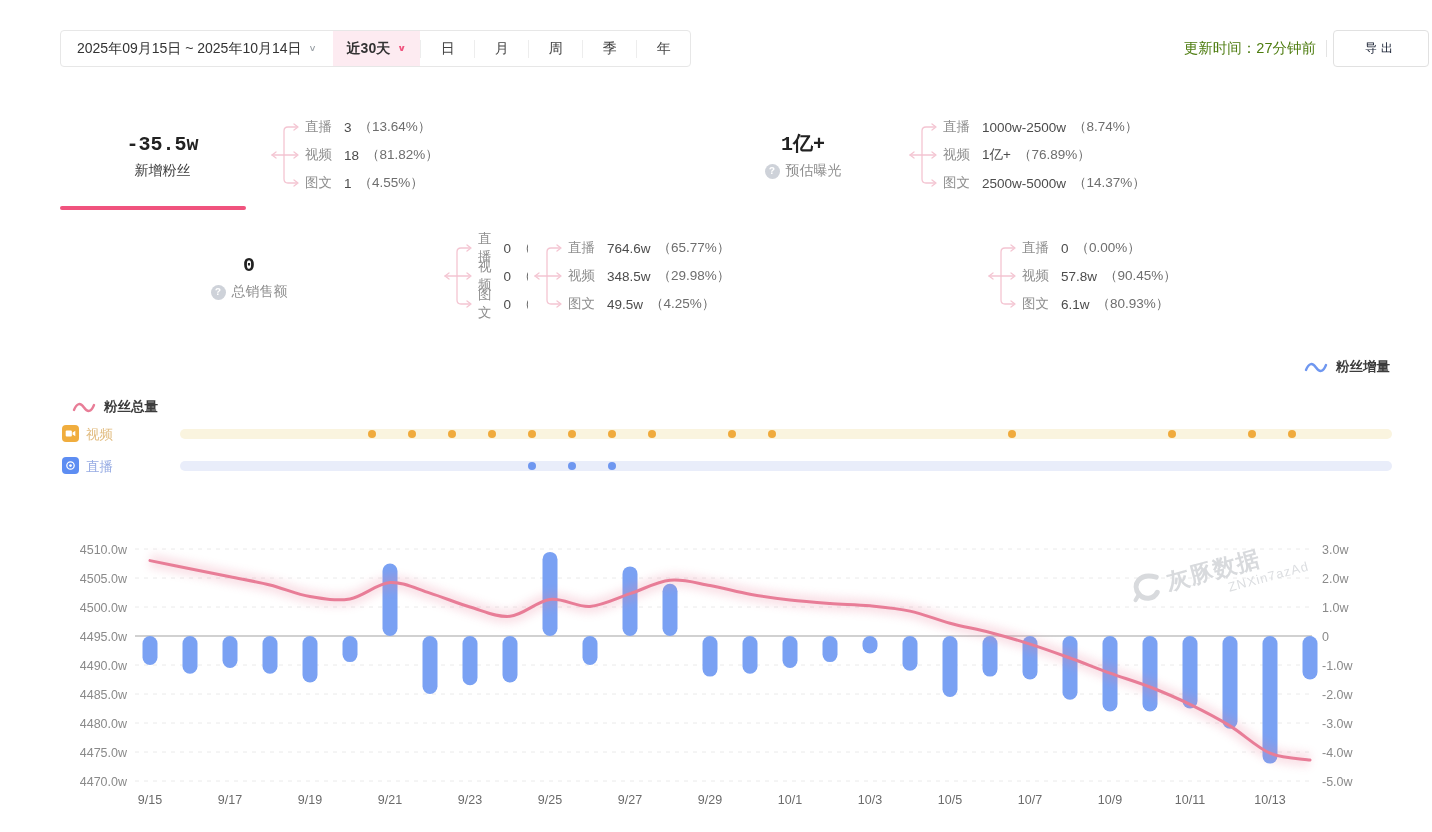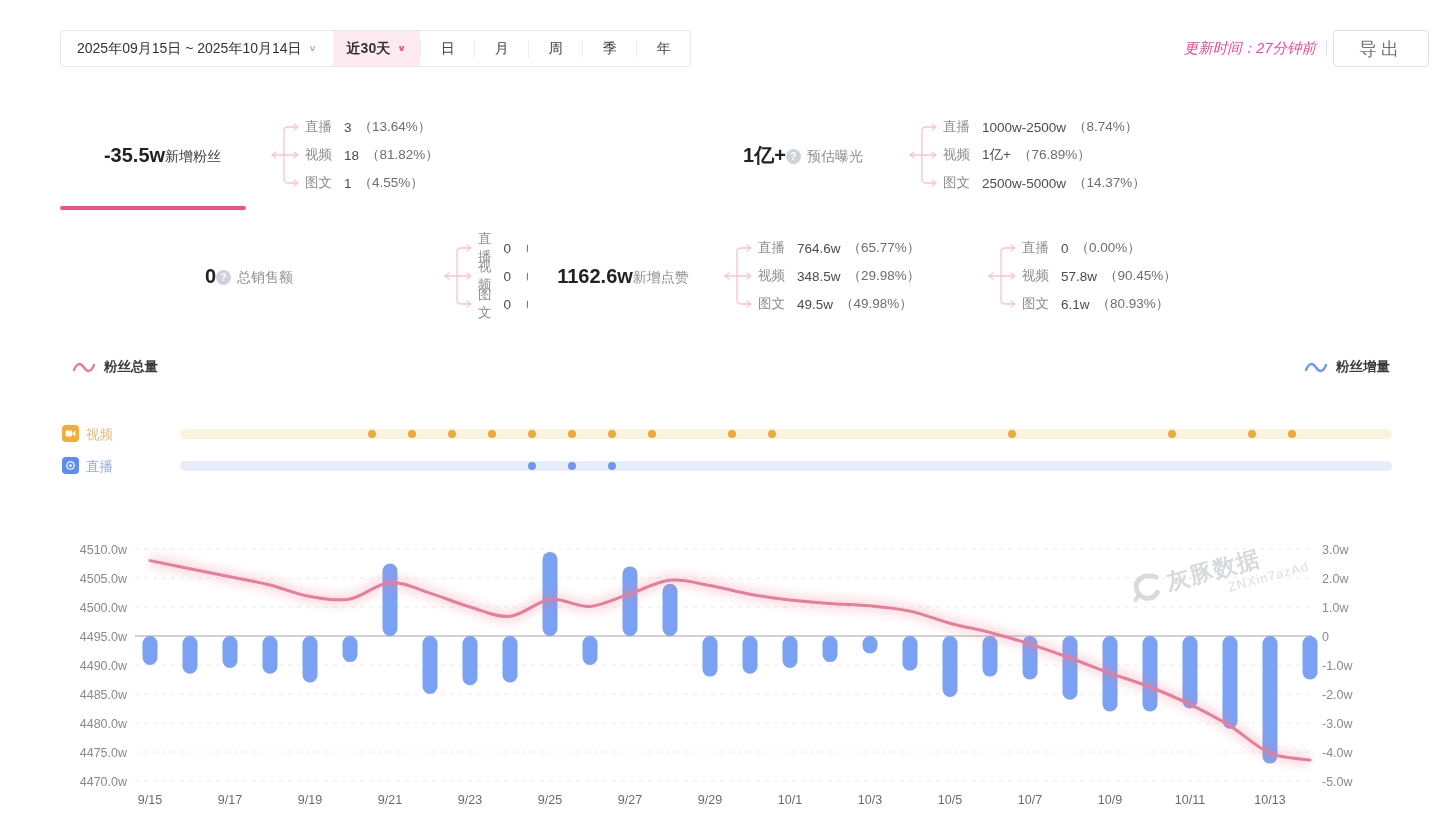--- a/index.html
+++ b/index.html
@@ -13,35 +13,35 @@
     border:1px solid #e7e7e7; border-radius:4px; overflow:hidden; background:#fff; align-items:stretch; }
   .filter-group > div { display:flex; align-items:center; font-size:14px; color:#333; }
   .date-range { padding:0 16px; cursor:pointer; }
   .chev { color:#9aa0a6; font-size:11px; margin-left:7px; transform:scaleY(.8); }
   .quick-range { padding:0 14px; background:#fdebf1; color:#f0537e; font-weight:bold; cursor:pointer; }
   .quick-range .chev { color:#f0537e; }
   .tabs { display:flex; }
   .tab { width:54px; display:flex; align-items:center; justify-content:center; font-size:14px;
     color:#444; border-left:1px solid #ededed; cursor:pointer; background:#fff; }
   .update-time { position:absolute; top:30px; right:116px; height:37px; display:flex; align-items:center;
-    font-size:14.5px; color:#ec4899;font-style:italic; }
+    font-size:14.5px; color:#4d7c0f; }
   .tb-divider { position:absolute; top:40px; left:1326px; width:1px; height:17px; background:#e4e4e4; }
   .export-btn { position:absolute; top:30px; left:1333px; width:96px; height:37px;
-    border:1px solid #e1e1e1; border-radius:4px; background:#fff; color:#737373; font-size:18px;
+    border:1px solid #e1e1e1; border-radius:4px; background:#fff; color:#0f172a; font-size:12px;
     letter-spacing:4px; text-align:center; cursor:pointer; font-family:inherit; }
 
   
   .stats { position:absolute; left:60px; right:0; display:flex; }
   .row1 { top:100px; height:110px; }
   .row2 { top:226px; height:100px; }
   .card { position:relative; background:#fff; display:flex; align-items:center; cursor:pointer; }
   .row1 .c1 { width:205px; } .row1 .c2 { width:200px; } .row1 .c3 { width:424px; }
   .row1 .c4 { flex:1; margin-left:14px; }
   .row2 .c1 { width:468px; } .row2 .c2 { width:454px; } .row2 .c3 { flex:1; }
-  .card-main { display:flex; flex-direction:row; align-items:center; justify-content:center; }
+  .card-main { display:flex; flex-direction:column; align-items:center; justify-content:center;font-family:Liberation Mono, monospace; }
   .card.simple .card-main { flex:1; }
   .row1 .c3 .card-main { flex:0 0 170px; }
   .row1 .c4 .card-main { flex:0 0 200px; }
   .row2 .c1 .card-main { flex:0 0 378px; }
   .row2 .c2 .card-main { flex:0 0 190px; }
   .row2 .c3 .card-main { flex:0 0 188px; }
   .num { font-size:20px; font-weight:bold; color:#222; line-height:1.45; }
   .lbl-row { display:flex; align-items:center; justify-content:center; margin-top:3px; }
   .lbl { font-size:14px; color:#8f8f8f; }
   .card.selected .lbl { color:#3a3a3a; }
@@ -52,21 +52,21 @@
   .bk-row { display:flex; align-items:center; height:22px; font-size:13.5px; }
   .bk-name { color:#8f8f8f; margin-right:12px; }
   .bk-val { color:#4c4c4c; margin-right:7px; }
   .bk-pct { color:#6e6e6e; }
   .underline { display:none; position:absolute; left:0; bottom:0; width:186px; height:4px;
     border-radius:2px; background:#f0537e; }
   .card.selected .underline { display:block; }
 
   
   .legend { position:absolute; top:358px; display:flex; align-items:center; gap:8px; cursor:pointer; }
-  .legend-left { left:72px; } .legend-right { right:42px; }
+  .legend-left { left:72px;margin-top:40px; } .legend-right { right:42px; }
   .legend span.txt { font-size:13.5px; color:#3c3c3c; font-weight:bold; }
 
   
   .track { position:absolute; left:62px; right:0; height:17px; }
   .track-video { top:425px; } .track-live { top:457px; }
   .t-icon { position:absolute; left:0; top:0; width:17px; height:17px; border-radius:4px;
     display:flex; align-items:center; justify-content:center; }
   .t-label { position:absolute; left:24px; top:1px; font-size:13.5px; }
   .t-pill { position:absolute; left:118px; top:4px; width:1212px; height:10px; border-radius:5px; }
   .t-dot { position:absolute; top:1px; width:8px; height:8px; border-radius:50%; }
@@ -221,27 +221,20 @@
   </div>
           <div class="bk-row">
     <span class="bk-name">图文</span>
     <span class="bk-val">0</span>
     <span class="bk-pct">（-）</span>
   </div>
         </div>
 
   </div>
       <div class="card c2">
-    <div class="card-main">
-      <div class="num">1162.6w</div>
-      <div class="lbl-row">
-
-        <span class="lbl">新增点赞</span>
-      </div>
-    </div>
     <svg class="conn" width="34" height="78" viewBox="0 0 34 78">
       <g fill="none" stroke="#f4c5d2" stroke-width="1.3" stroke-linecap="round" stroke-linejoin="round">
         <path d="M30,11 L21,11 Q17,11 17,15 L17,63 Q17,67 21,67 L30,67"></path>
         <path d="M17,39 L30,39"></path>
         <path d="M5,39 L17,39"></path>
         <path d="M27,8 L31,11 L27,14"></path>
         <path d="M27,36 L31,39 L27,42"></path>
         <path d="M27,64 L31,67 L27,70"></path>
         <path d="M9,36 L5,39 L9,42"></path>
       </g>
@@ -253,21 +246,21 @@
     <span class="bk-pct">（65.77%）</span>
   </div>
           <div class="bk-row">
     <span class="bk-name">视频</span>
     <span class="bk-val">348.5w</span>
     <span class="bk-pct">（29.98%）</span>
   </div>
           <div class="bk-row">
     <span class="bk-name">图文</span>
     <span class="bk-val">49.5w</span>
-    <span class="bk-pct">（49.98%）</span>
+    <span class="bk-pct">（4.25%）</span>
   </div>
         </div>
 
   </div>
       <div class="card c3">
     <svg class="conn" width="34" height="78" viewBox="0 0 34 78">
       <g fill="none" stroke="#f4c5d2" stroke-width="1.3" stroke-linecap="round" stroke-linejoin="round">
         <path d="M30,11 L21,11 Q17,11 17,15 L17,63 Q17,67 21,67 L30,67"></path>
         <path d="M17,39 L30,39"></path>
         <path d="M5,39 L17,39"></path>

